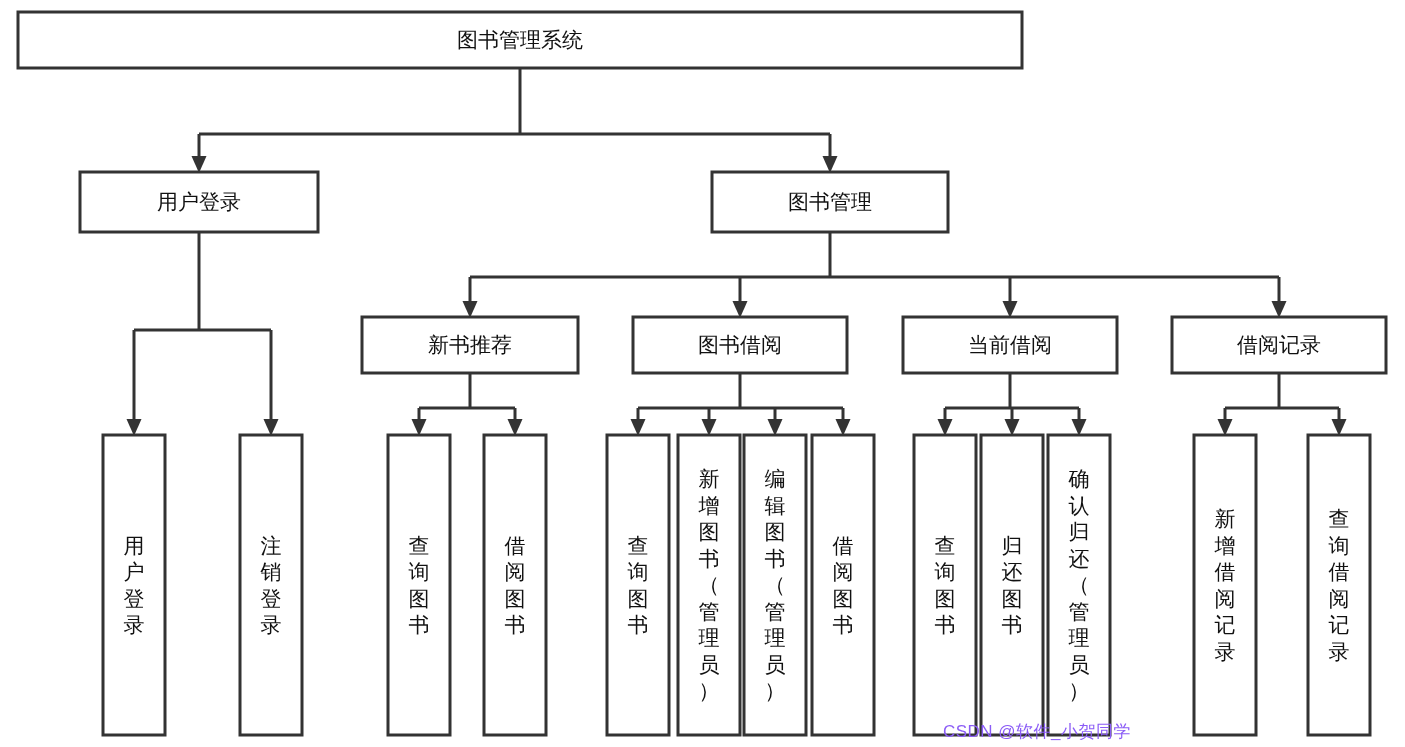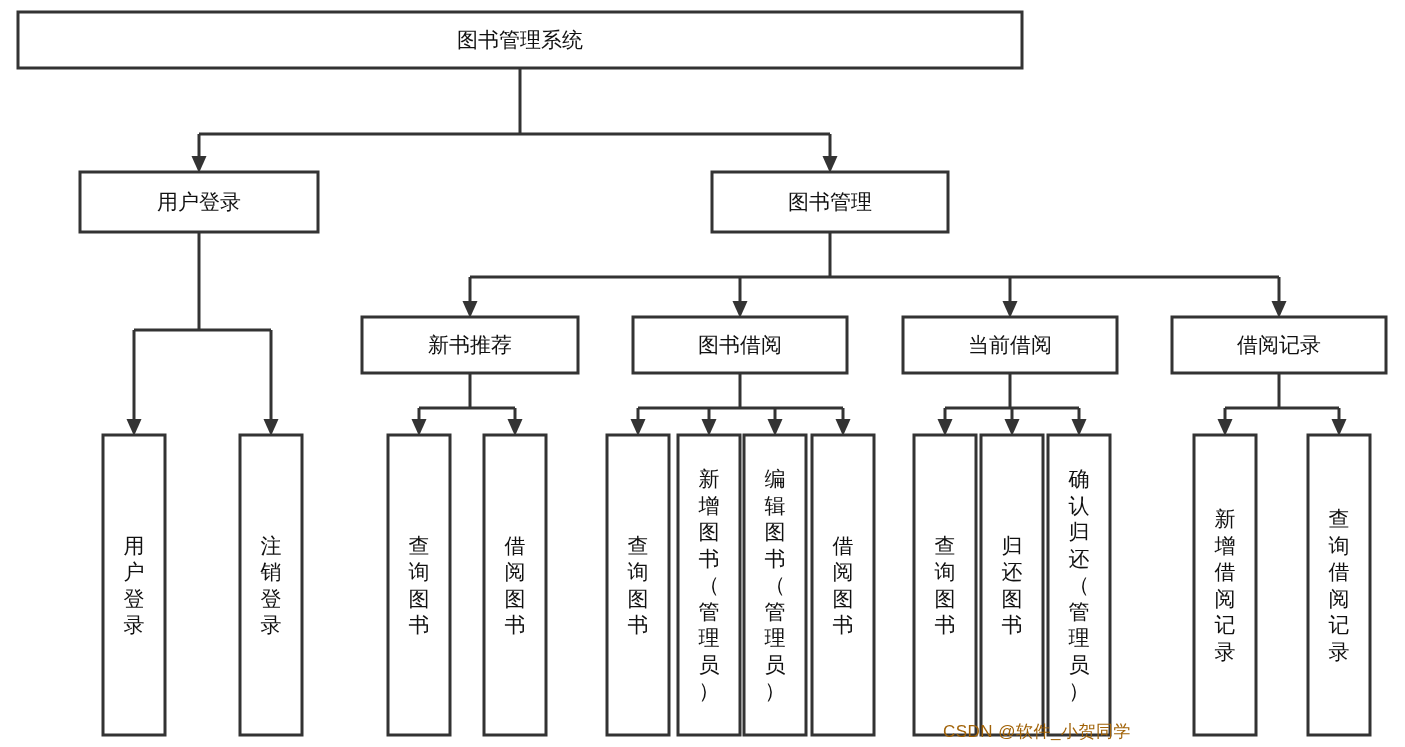--- a/index.html
+++ b/index.html
@@ -53,21 +53,21 @@
     font-size: 21px;
     fill: #111111;
     text-anchor: middle;
   }
   .watermark {
     position: absolute;
     right: 8px;
     bottom: 4px;
     font-family: "Liberation Sans", "DejaVu Sans", sans-serif;
     font-size: 17px;
-    color: #a16207;
+    color: #8b5cf6;
     letter-spacing: 0.5px;
     white-space: nowrap;
     user-select: none;
     text-align: right;
   }
 </style>
 </head>
 <body>
 
 <div id="diagram-root">

